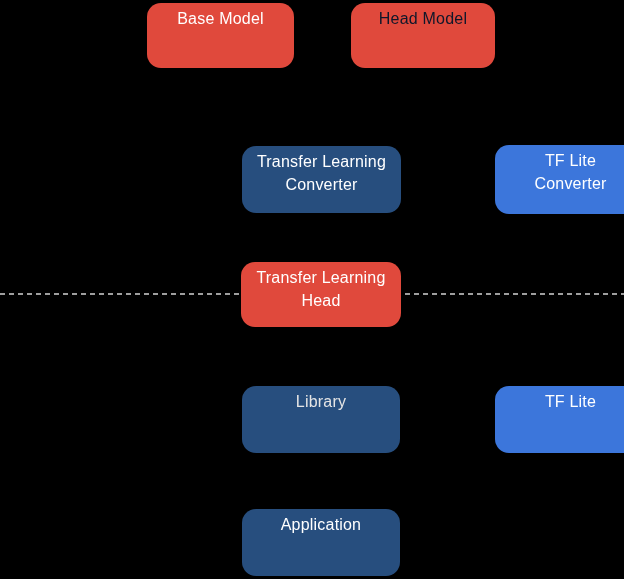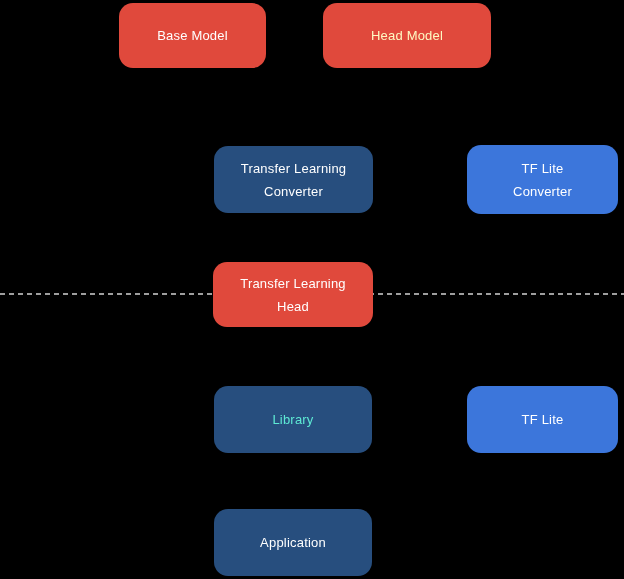--- a/index.html
+++ b/index.html
@@ -28,59 +28,59 @@
     );
     z-index: 1;
   }
   .node {
     position: absolute;
     z-index: 2;
     border-radius: 14px;
     display: flex;
     flex-direction: column;
     align-items: center;
-    justify-content: center;
     text-align: center;
     color: #ffffff;
-    font-size: 13px;
+    font-size: 16px;
     line-height: 23px;
     letter-spacing: 0.2px;
     box-sizing: border-box;
     padding: 4px 8px;
+    margin-left: 28px;
   }
   .node .line {
     display: block;
     white-space: nowrap;
   }
 </style>
 </head>
 <body>
 
 <div class="canvas" style="background: rgb(0, 0, 0);">
   <div class="dashed-line" style="top: 293px; height: 2px; background: repeating-linear-gradient(to right, rgb(158, 158, 158) 0px, rgb(158, 158, 158) 5px, transparent 5px, transparent 9px);"></div>
 
 <div class="node" style="left: 119px; top: 3px; width: 147px; height: 65px; background: rgb(224, 73, 60); color: rgb(255, 255, 255);">
       <span class="line">Base Model</span>
     </div>
-    <div class="node" style="left: 323px; top: 3px; width: 168px; height: 65px; background: rgb(224, 73, 60); color: #fef9c3;">
+    <div class="node" style="left: 323px; top: 3px; width: 144px; height: 65px; background: rgb(224, 73, 60); color: #0f172a;">
       <span class="line">Head Model</span>
     </div>
     <div class="node" style="left: 214px; top: 146px; width: 159px; height: 67px; background: rgb(39, 78, 126); color: rgb(255, 255, 255);">
       <span class="line">Transfer Learning</span>
       <span class="line">Converter</span>
     </div>
     <div class="node" style="left: 467px; top: 145px; width: 151px; height: 69px; background: rgb(60, 118, 219); color: rgb(255, 255, 255);">
       <span class="line">TF Lite</span>
       <span class="line">Converter</span>
     </div>
     <div class="node" style="left: 213px; top: 262px; width: 160px; height: 65px; background: rgb(224, 73, 60); color: rgb(255, 255, 255);">
       <span class="line">Transfer Learning</span>
       <span class="line">Head</span>
     </div>
-    <div class="node" style="left: 214px; top: 386px; width: 158px; height: 67px; background: rgb(39, 78, 126); color: #5eead4;">
+    <div class="node" style="left: 214px; top: 386px; width: 158px; height: 67px; background: rgb(39, 78, 126); color: #e5e5e5;">
       <span class="line">Library</span>
     </div>
     <div class="node" style="left: 467px; top: 386px; width: 151px; height: 67px; background: rgb(60, 118, 219); color: rgb(255, 255, 255);">
       <span class="line">TF Lite</span>
     </div>
     <div class="node" style="left: 214px; top: 509px; width: 158px; height: 67px; background: rgb(39, 78, 126); color: rgb(255, 255, 255);">
       <span class="line">Application</span>
     </div>
   </div>
 

